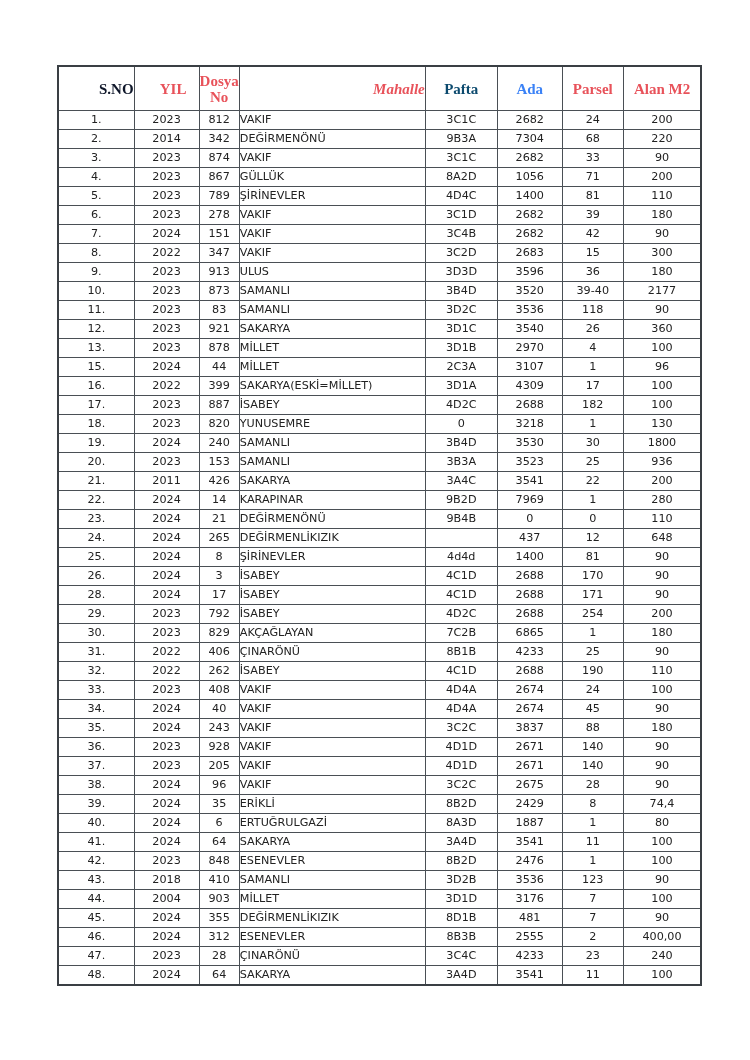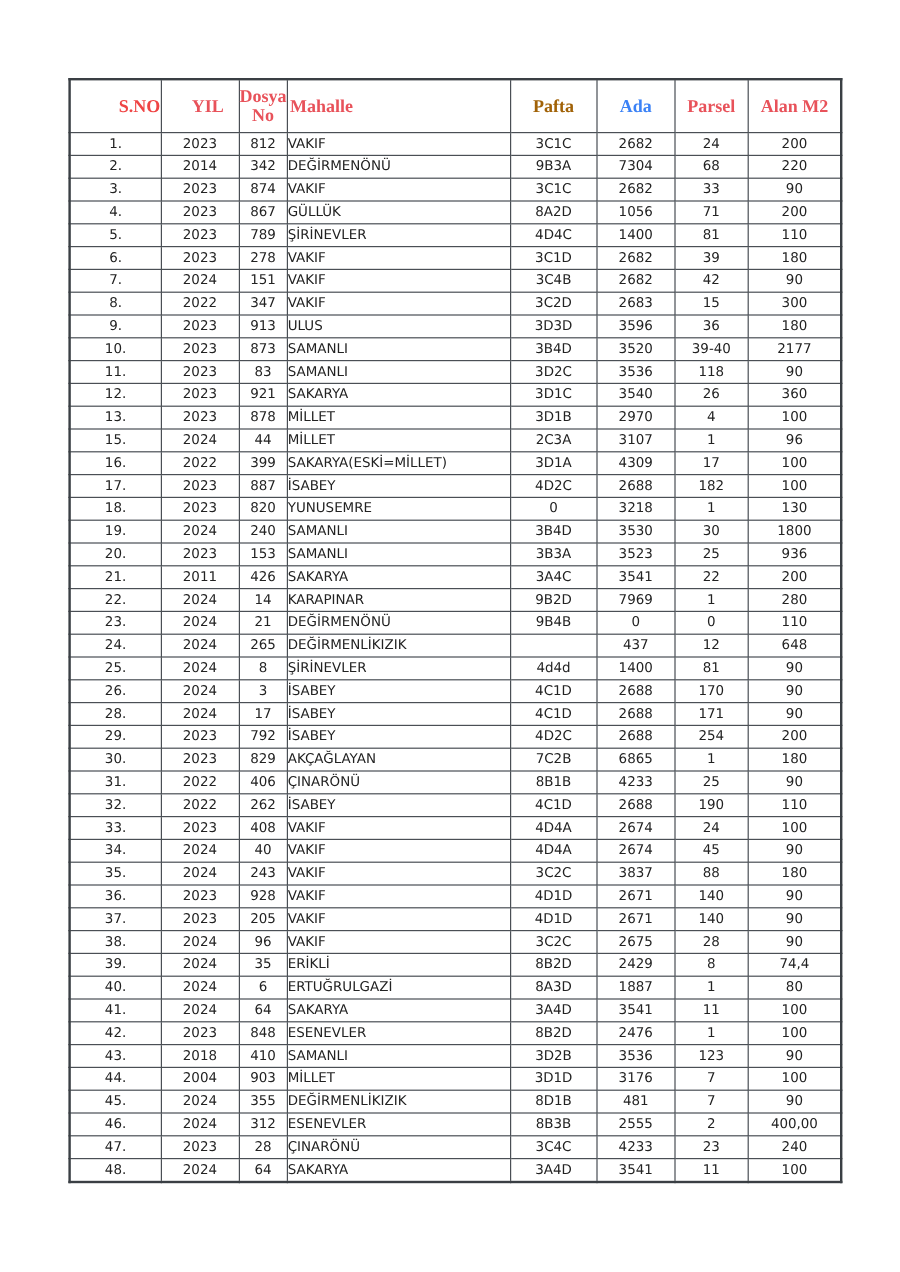--- a/index.html
+++ b/index.html
@@ -4,21 +4,21 @@
 <style>
   html, body { margin: 0; padding: 0; background: #ffffff; }
   body { width: 750px; height: 1060px; position: relative; overflow: hidden; }
   .sheet { position: absolute; left: 57px; top: 65px; }
   table { border-collapse: collapse; table-layout: fixed; border: 2px solid #3a3f44; }
   th, td { border: 1px solid #4a4f55; padding: 0; }
   th {
     color: #e8525a; font-family: "Liberation Serif", serif; font-weight: bold;
     font-size: 15px; line-height: 16px; height: 43px; text-align: center;
   }
-  th.left { text-align: left; padding-left: 2px; }
+  th.left { text-align: right; padding-left: 2px; font-style: italic; }
   td {
     font-family: "DejaVu Sans", sans-serif; font-size: 11.2px; color: #222;
     height: 18px; line-height: 18px; text-align: center; white-space: nowrap; overflow: hidden;
   }
   td.left { text-align: left; padding-left: 0; }
   col.c0 { width: 39px; } col.c1 { width: 65px; } col.c2 { width: 40px; }
   col.c3 { width: 186px; } col.c4 { width: 72px; } col.c5 { width: 65px; }
   col.c6 { width: 61px; } col.c7 { width: 78px; }
 </style>
 </head>
@@ -31,25 +31,25 @@
         <col class="c1">
         <col class="c2">
         <col class="c3">
       <col class="c4">
         <col class="c5">
         <col class="c6">
         <col class="c7">
     </colgroup>
     <thead>
       <tr>
-        <th style="color: #ef4444; padding-left: 40px;">S.NO</th>
+        <th style="color: #0f172a; padding-left: 40px;">S.NO</th>
         <th style="color: rgb(232, 82, 90); padding-left: 13px;">YIL</th>
         <th style="color: rgb(232, 82, 90);">Dosya No</th>
         <th class="left" style="color: rgb(232, 82, 90);">Mahalle</th>
-        <th style="color: #a16207;">Pafta</th>
+        <th style="color: #0c4a6e;">Pafta</th>
         <th style="color: #3b82f6;">Ada</th>
         <th style="color: rgb(232, 82, 90);">Parsel</th>
         <th style="color: rgb(232, 82, 90); text-align: center;">Alan M2</th>
       </tr>
     </thead>
     <tbody id="tbody">
         <tr>
           <td>1.</td>
           <td>2023</td>
           <td>812</td>

